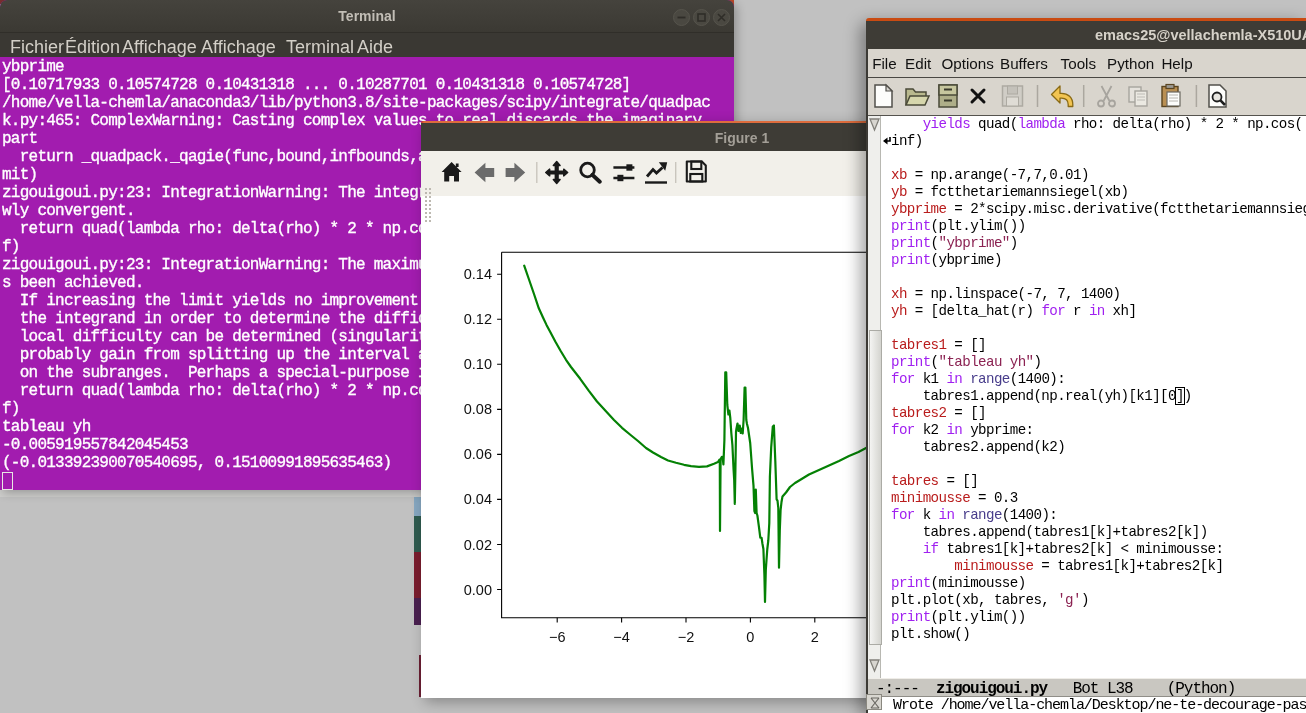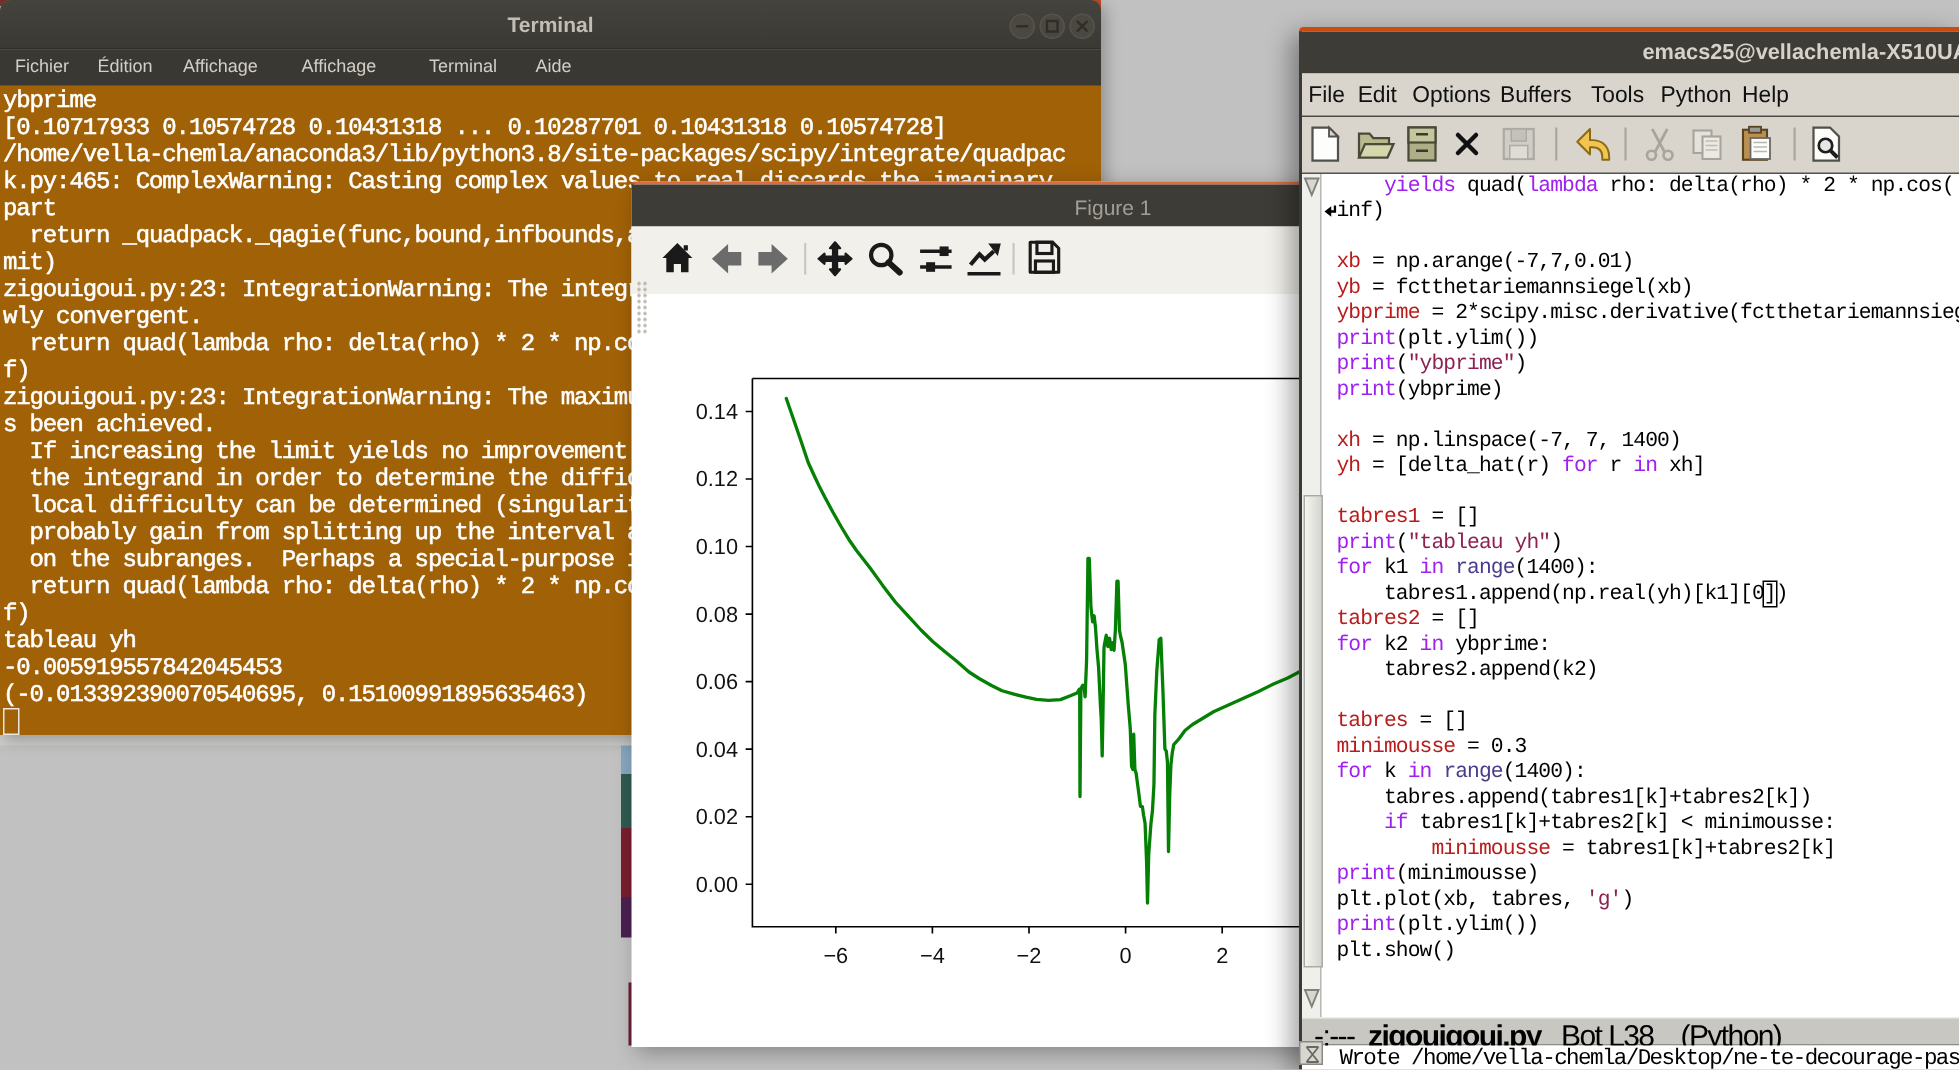--- a/index.html
+++ b/index.html
@@ -1,45 +1,45 @@
 <!DOCTYPE html>
 <html><head>
 <meta charset="utf-8">
 <style>
 html,body{margin:0;padding:0}
 body{width:1306px;height:713px;background:#C1C1C1;position:relative;overflow:hidden;
      font-family:"Liberation Sans",sans-serif}
 .abs{position:absolute}
 
-#term{left:0;top:0;width:734px;height:490px;background:#a16207;border-radius:7px 7px 0 0;
+#term{left:0;top:0;width:734px;height:490px;background:#a21caf;border-radius:7px 7px 0 0;
       box-shadow:3px 3px 10px rgba(0,0,0,.25);z-index:2}
 #term .tbar{position:absolute;left:0;top:0;width:100%;height:32px;border-radius:7px 7px 0 0;
       background:linear-gradient(#45433D,#3B3933);border-bottom:1px solid #302E29}
 #term .ttitle{position:absolute;top:8px;width:100%;text-align:center;color:#C2BEB6;
       font-size:14px;font-weight:bold}
 #term .mbar{position:absolute;left:0;top:33px;width:100%;height:24px;background:#3A3833}
-#term .mbar span{position:absolute;top:3.5px;color:#D3CFC7;font-size:12px}
+#term .mbar span{position:absolute;top:3.5px;color:#D3CFC7;font-size:18px}
 #termtext{position:absolute;left:2px;top:58px;margin:0;color:#FFFFFF;
       font-family:"Liberation Mono",monospace;font-size:16px;line-height:18px;
       letter-spacing:-0.75px;white-space:pre;-webkit-text-stroke:0.35px #FFF}
 .tbtn{position:absolute;top:8.5px;width:17px;height:17px;border-radius:50%;
       background:#4A4841;border:1px solid #56544C;box-sizing:border-box}
 .tbtn svg{position:absolute;left:0;top:0}
 #cursor1{left:2px;top:472px;width:9px;height:16px;border:1.5px solid #E8E6E3}
 
 #sliver{left:414px;top:490px;width:8px;height:135px;z-index:1}
 #sliver2{left:419px;top:655px;width:3px;height:42px;background:#6B1F33;z-index:1}
 
 #fig{left:421px;top:120.5px;width:449px;height:577px;background:#FFFFFF;z-index:3;
      border-radius:6px 6px 0 0;box-shadow:4px 4px 14px rgba(0,0,0,.3)}
 #fig .orange{position:absolute;left:0;top:0;width:100%;height:2.5px;background:rgba(214,76,18,0.82);
      border-radius:6px 6px 0 0}
 #fig .tbar{position:absolute;left:0;top:2.5px;width:100%;height:28px;background:#3E3C36}
 #fig .ttitle{position:absolute;left:0;top:7px;width:642px;text-align:center;color:#A39F97;
-     font-size:14px;font-weight:normal}
+     font-size:14px;font-weight:bold}
 #fig .toolbar{position:absolute;left:0;top:30.5px;width:100%;height:45px;background:#F2F0EA}
 #fig .grip{position:absolute;left:3px;top:36px;width:8px;height:36px;
      background-image:radial-gradient(#BDB9B1 1px,transparent 1.2px);background-size:4px 4px}
 #fig .sbar{position:absolute;left:0;top:551.5px;width:100%;height:25.5px;background:#F2F0EA;
      border-top:1px solid #E0DED8}
 #fig .sbar span{position:absolute;top:6px;color:#3A3A3A;font-size:13.5px}
 
 #emacs{left:866px;top:18px;width:441px;height:695px;background:#FFFFFF;z-index:4;
      border-radius:8px 0 0 0;box-shadow:-6px 4px 16px rgba(0,0,0,.35)}
 #emacs .orange{position:absolute;left:0;top:0;width:100%;height:3px;background:#C94B12;
@@ -52,21 +52,21 @@
      border-top:1px solid #4A4843;border-bottom:1.5px solid #55534E;box-sizing:border-box}
 #emacs .content{position:absolute;left:2px;top:97.5px;width:439px;height:562.5px;background:#FFF}
 #emacs .lborder{position:absolute;left:0;top:3px;width:2px;height:692px;background:#3C3A35}
 #escroll{position:absolute;left:2px;top:97.5px;width:13px;height:562.5px;background:#EFEFEC;
      border-right:1px solid #B8B8B2;box-sizing:border-box}
 #ethumb{position:absolute;left:2.5px;top:312px;width:13px;height:315px;
      background:linear-gradient(90deg,#F4F4F2,#D4D4CF);border:1px solid #ABABA5;box-sizing:border-box}
 #emacs .modeline{position:absolute;left:2px;top:660px;width:439px;height:19px;background:#C9C7C1;
      border-top:1px solid #EFEDE8;border-bottom:1px solid #908E88;box-sizing:border-box}
 #emacs .modeline div{position:absolute;left:8px;top:1px;color:#000;
-     font-family:Liberation Sans, sans-serif;font-size:20px;letter-spacing:-1.05px;white-space:pre}
+     font-family:Liberation Mono, monospace;font-size:16px;letter-spacing:-1.05px;white-space:pre}
 #emacs .minibuf{position:absolute;left:2px;top:679px;width:439px;height:34px;background:#FFF}
 #emacs .minibuf div{position:absolute;left:25px;top:0px;color:#000;
      font-family:"Liberation Mono",monospace;font-size:15px;letter-spacing:-1.05px;white-space:pre}
 #miniicon{position:absolute;left:0;top:676px;width:16px;height:16px;background:#D8D6D0;
      border:1px solid #8A8880;box-sizing:border-box}
 #ecode{position:absolute;left:25px;top:98px;margin:0;color:#000;
      font-family:"Liberation Mono",monospace;font-size:14.2px;line-height:17px;
      letter-spacing:-0.6px;white-space:pre}
 .kw{color:#A020F0}
 .bi{color:#483D8B}

